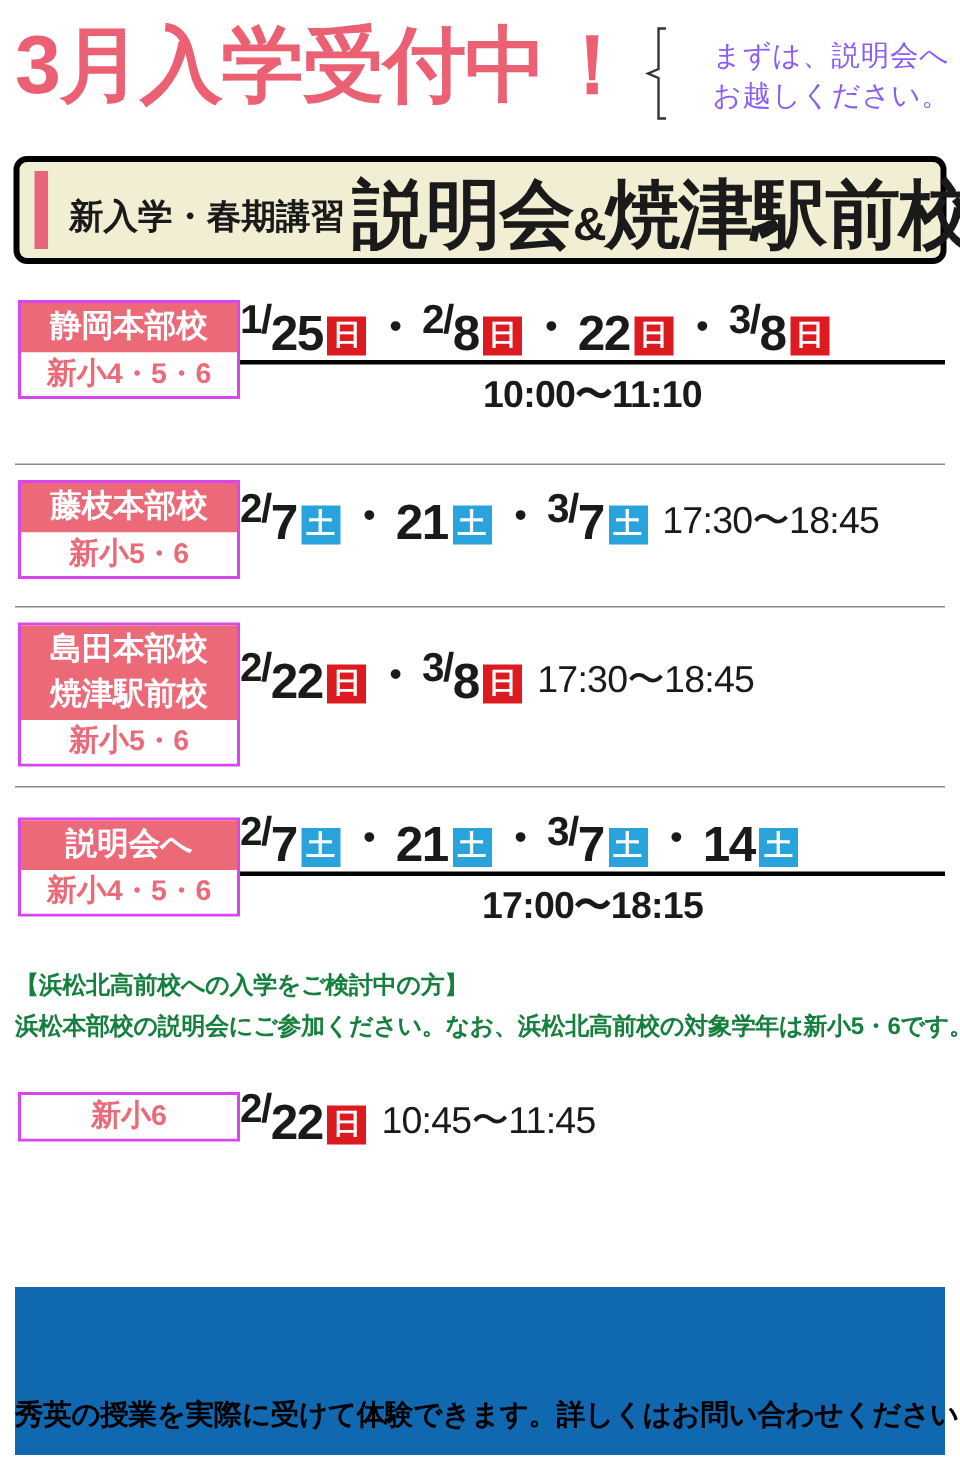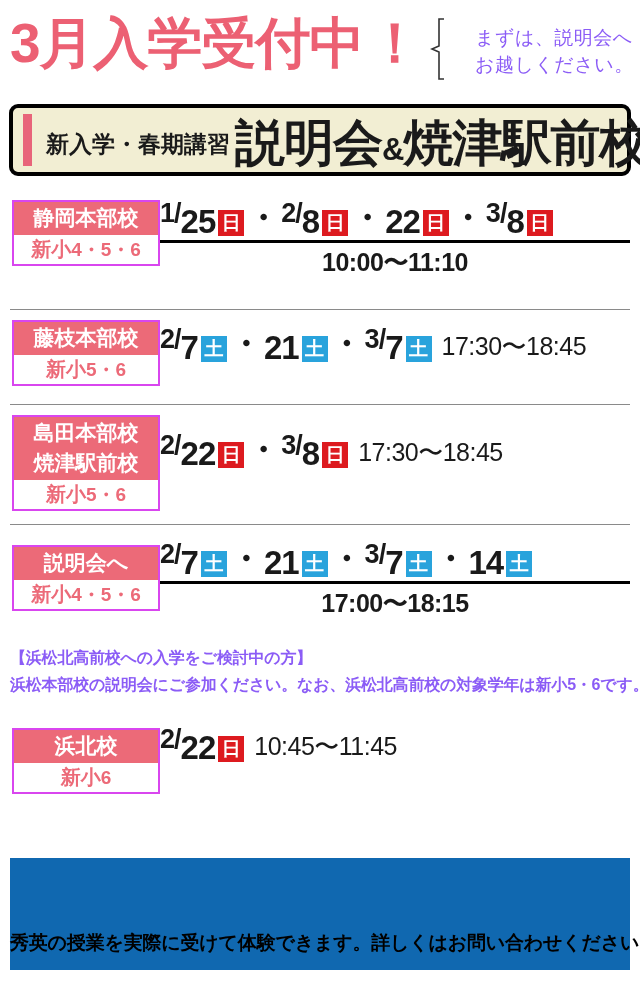--- a/index.html
+++ b/index.html
@@ -190,21 +190,21 @@
     border-top: 1px solid #8a8a8a;
   }
 
   
   .note {
     position: absolute;
     left: 10px;
     width: 624px;
     font-size: 16px;
     font-weight: bold;
-    color: #8b5cf6;
+    color: #15803d;
     line-height: 26px;
     letter-spacing: -0.2px;
     white-space: nowrap;
   }
 
   
   .footer {
     position: absolute;
     left: 10px; top: 858px;
     width: 620px; height: 112px;
@@ -294,23 +294,20 @@
         <div class="badge-grade"><span class="small-prefix">新小</span><span>4・5・6</span></div>
       </div>
       <div class="dates" style="top: 10px;">
         <div class="dateline"><span class="mon">2/</span><span class="day">7</span><span class="wd wd-sat">土</span><span class="dot">・</span><span class="day">21</span><span class="wd wd-sat">土</span><span class="dot">・</span><span class="mon">3/</span><span class="day">7</span><span class="wd wd-sat">土</span><span class="dot">・</span><span class="day">14</span><span class="wd wd-sat">土</span></div>
         <div class="rule"></div>
         <div class="time-under">17:00〜18:15</div>
       </div>
     </div>
     <div class="row" style="top: 721px;">
       <div class="badge" style="top: 7px;">
-        <div class="badge-name">
-          <span class="nm-line">浜北校</span>
-        </div>
         <div class="badge-grade"><span class="small-prefix">新小</span><span>6</span></div>
       </div>
       <div class="dates" style="top: 5px;">
         <div class="dateline" style="padding-bottom: 6px;"><span class="mon">2/</span><span class="day">22</span><span class="wd wd-sun">日</span><span class="time-inline">10:45〜11:45</span></div>
       </div>
     </div>
   </div>
 
 <div class="note" style="top:645px">【浜松北高前校への入学をご検討中の方】</div>
 <div class="note" style="top:672px">浜松本部校の説明会にご参加ください。なお、浜松北高前校の対象学年は新小5・6です。</div>

